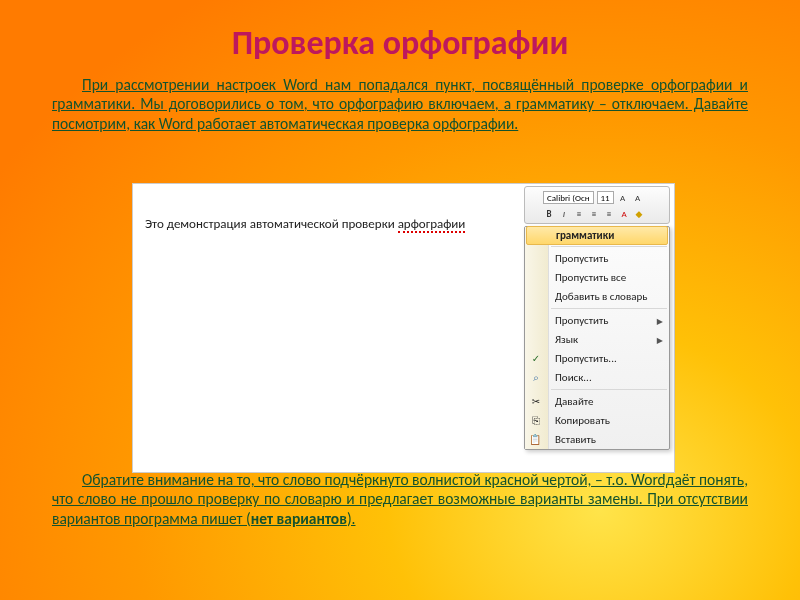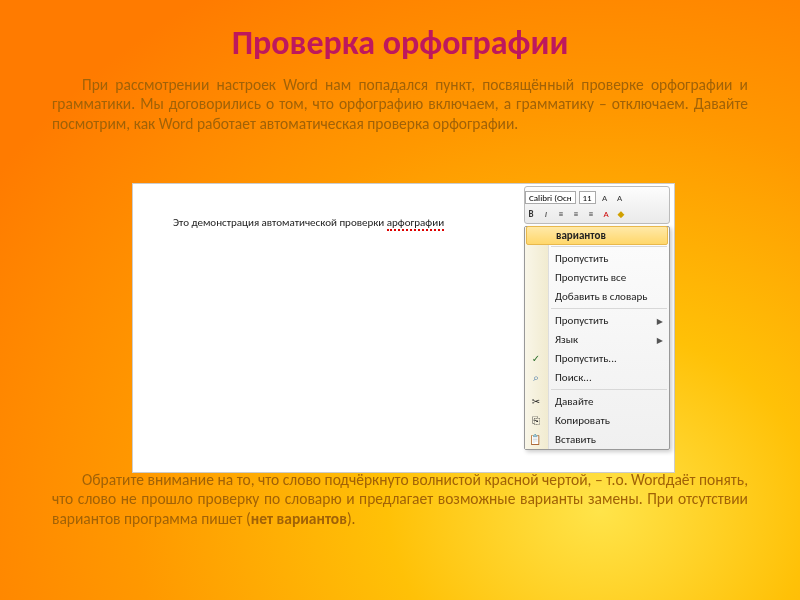--- a/index.html
+++ b/index.html
@@ -13,58 +13,58 @@
   }
   .slide-title {
     font-size: 34px;
     font-weight: bold;
     color: #be185d;
     text-align: center;
     padding: 22px 0 12px 0;
   }
   .body-text {
     font-size: 15.5px;
-    color: #a16207;
+    color: #14532d;
     line-height: 1.25;
     padding: 0 52px;
     text-align: justify;
+    text-decoration: underline;
   }
   .body-text p { text-indent: 30px; }
   .word-demo {
     position: absolute;
     top: 183px;
     left: 132px;
     width: 543px;
     height: 290px;
     background: #fff;
     border: 1px solid #ccc;
   }
   .demo-text {
     position: absolute;
     top: 32px;
     left: 12px;
-    font-size: 11px;
+    font-size: 13px;
     color: #222;
-    margin-left: 28px;
   }
   .misspelled {
     border-bottom: 2px dotted #d00;
     padding-bottom: 0;
   }
   .mini-toolbar {
     position: absolute;
     top: 2px;
     right: 4px;
     width: 146px;
     height: 38px;
     background: linear-gradient(#fdfdfd, #eaeaea);
     border: 1px solid #bbb;
     border-radius: 3px;
     font-size: 9px;
-    padding: 2px 0;
+    padding: 2px 18px;
   }
   .mini-row { display: flex; align-items: center; gap: 3px; height: 16px; }
   .mini-font { border: 1px solid #aaa; background: #fff; padding: 0 3px; font-size: 9px; }
   .mini-btn { width: 12px; height: 12px; display: inline-flex; align-items: center; justify-content: center; font-size: 9px; color: #333; }
   .context-menu {
     position: absolute;
     top: 42px;
     right: 4px;
     width: 146px;
     background: linear-gradient(#fcfcfc, #f0f0f0);
@@ -128,21 +128,21 @@
       <span class="mini-btn">≡</span>
       <span class="mini-btn">≡</span>
       <span class="mini-btn">≡</span>
       <span class="mini-btn" style="color:#c00">A</span>
       <span class="mini-btn" style="color:#d0a000">◆</span>
     </div>
   </div>
 
   <div class="context-menu">
     <div class="menu-gutter"></div>
-    <div class="menu-item bold highlighted">вариантов</div>
+    <div class="menu-item bold highlighted">грамматики</div>
     <div class="menu-sep"></div>
     <div class="menu-item">Пропустить</div>
     <div class="menu-item">Пропустить все</div>
     <div class="menu-item">Добавить в словарь</div>
     <div class="menu-sep"></div>
     <div class="menu-item">
         <span>Пропустить</span>
         <span class="menu-arrow">▶</span>
       </div>
     <div class="menu-item">

